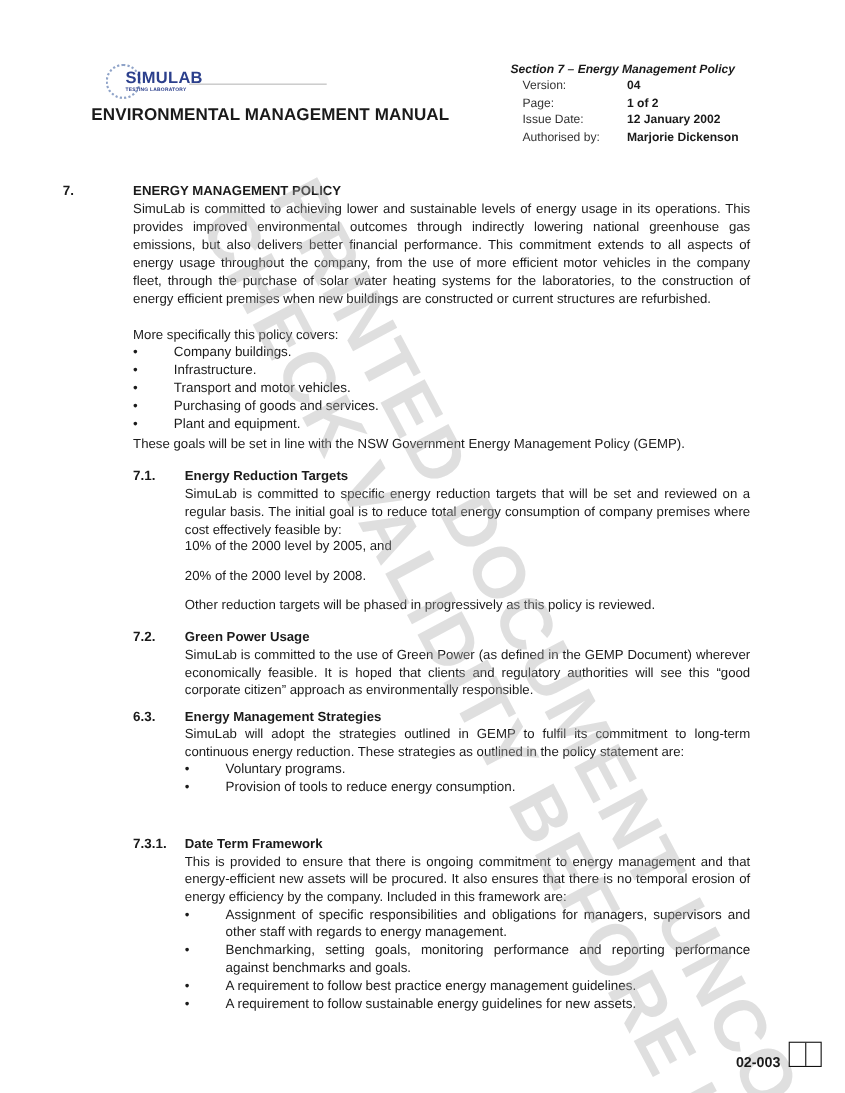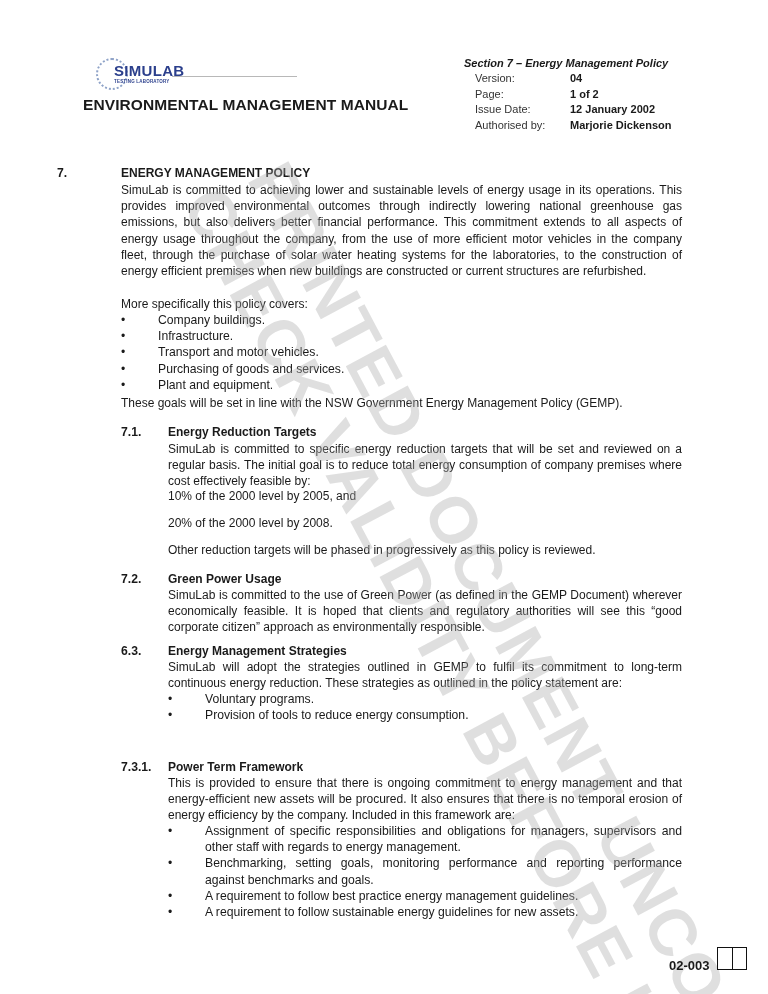--- a/index.html
+++ b/index.html
@@ -103,21 +103,21 @@
 
   <div class="num" style="left:121px; top:644px;">6.3.</div>
   <div class="t b" style="left:168px; top:643px;">Energy Management Strategies</div>
   <div class="t j" style="left:168px; top:659px; width:514px;">SimuLab will adopt the strategies outlined in GEMP to fulfil its commitment to long-term continuous energy reduction. These strategies as outlined in the policy statement are:</div>
   <ul class="bl" style="left:168px; top:691px; width:514px;">
     <li>Voluntary programs.</li>
     <li>Provision of tools to reduce energy consumption.</li>
   </ul>
 
   <div class="num" style="left:121px; top:760px;">7.3.1.</div>
-  <div class="t b" style="left:168px; top:759px;">Power Term Framework</div>
+  <div class="t b" style="left:168px; top:759px;">Date Term Framework</div>
   <div class="t j" style="left:168px; top:775px; width:514px;">This is provided to ensure that there is ongoing commitment to energy management and that energy-efficient new assets will be procured. It also ensures that there is no temporal erosion of energy efficiency by the company. Included in this framework are:</div>
   <ul class="bl" style="left:168px; top:823px; width:514px;">
     <li>Assignment of specific responsibilities and obligations for managers, supervisors and other staff with regards to energy management.</li>
     <li>Benchmarking, setting goals, monitoring performance and reporting performance against benchmarks and goals.</li>
     <li>A requirement to follow best practice energy management guidelines.</li>
     <li>A requirement to follow sustainable energy guidelines for new assets.</li>
   </ul>
 
   <div class="wm" style="left:300px; top:150px; transform: rotate(62deg);">PRINTED DOCUMENT UNCONTROLLED</div>
   <div class="wm" style="left:235px; top:175px; transform: rotate(62deg);">CHECK VALIDITY BEFORE USE</div>

